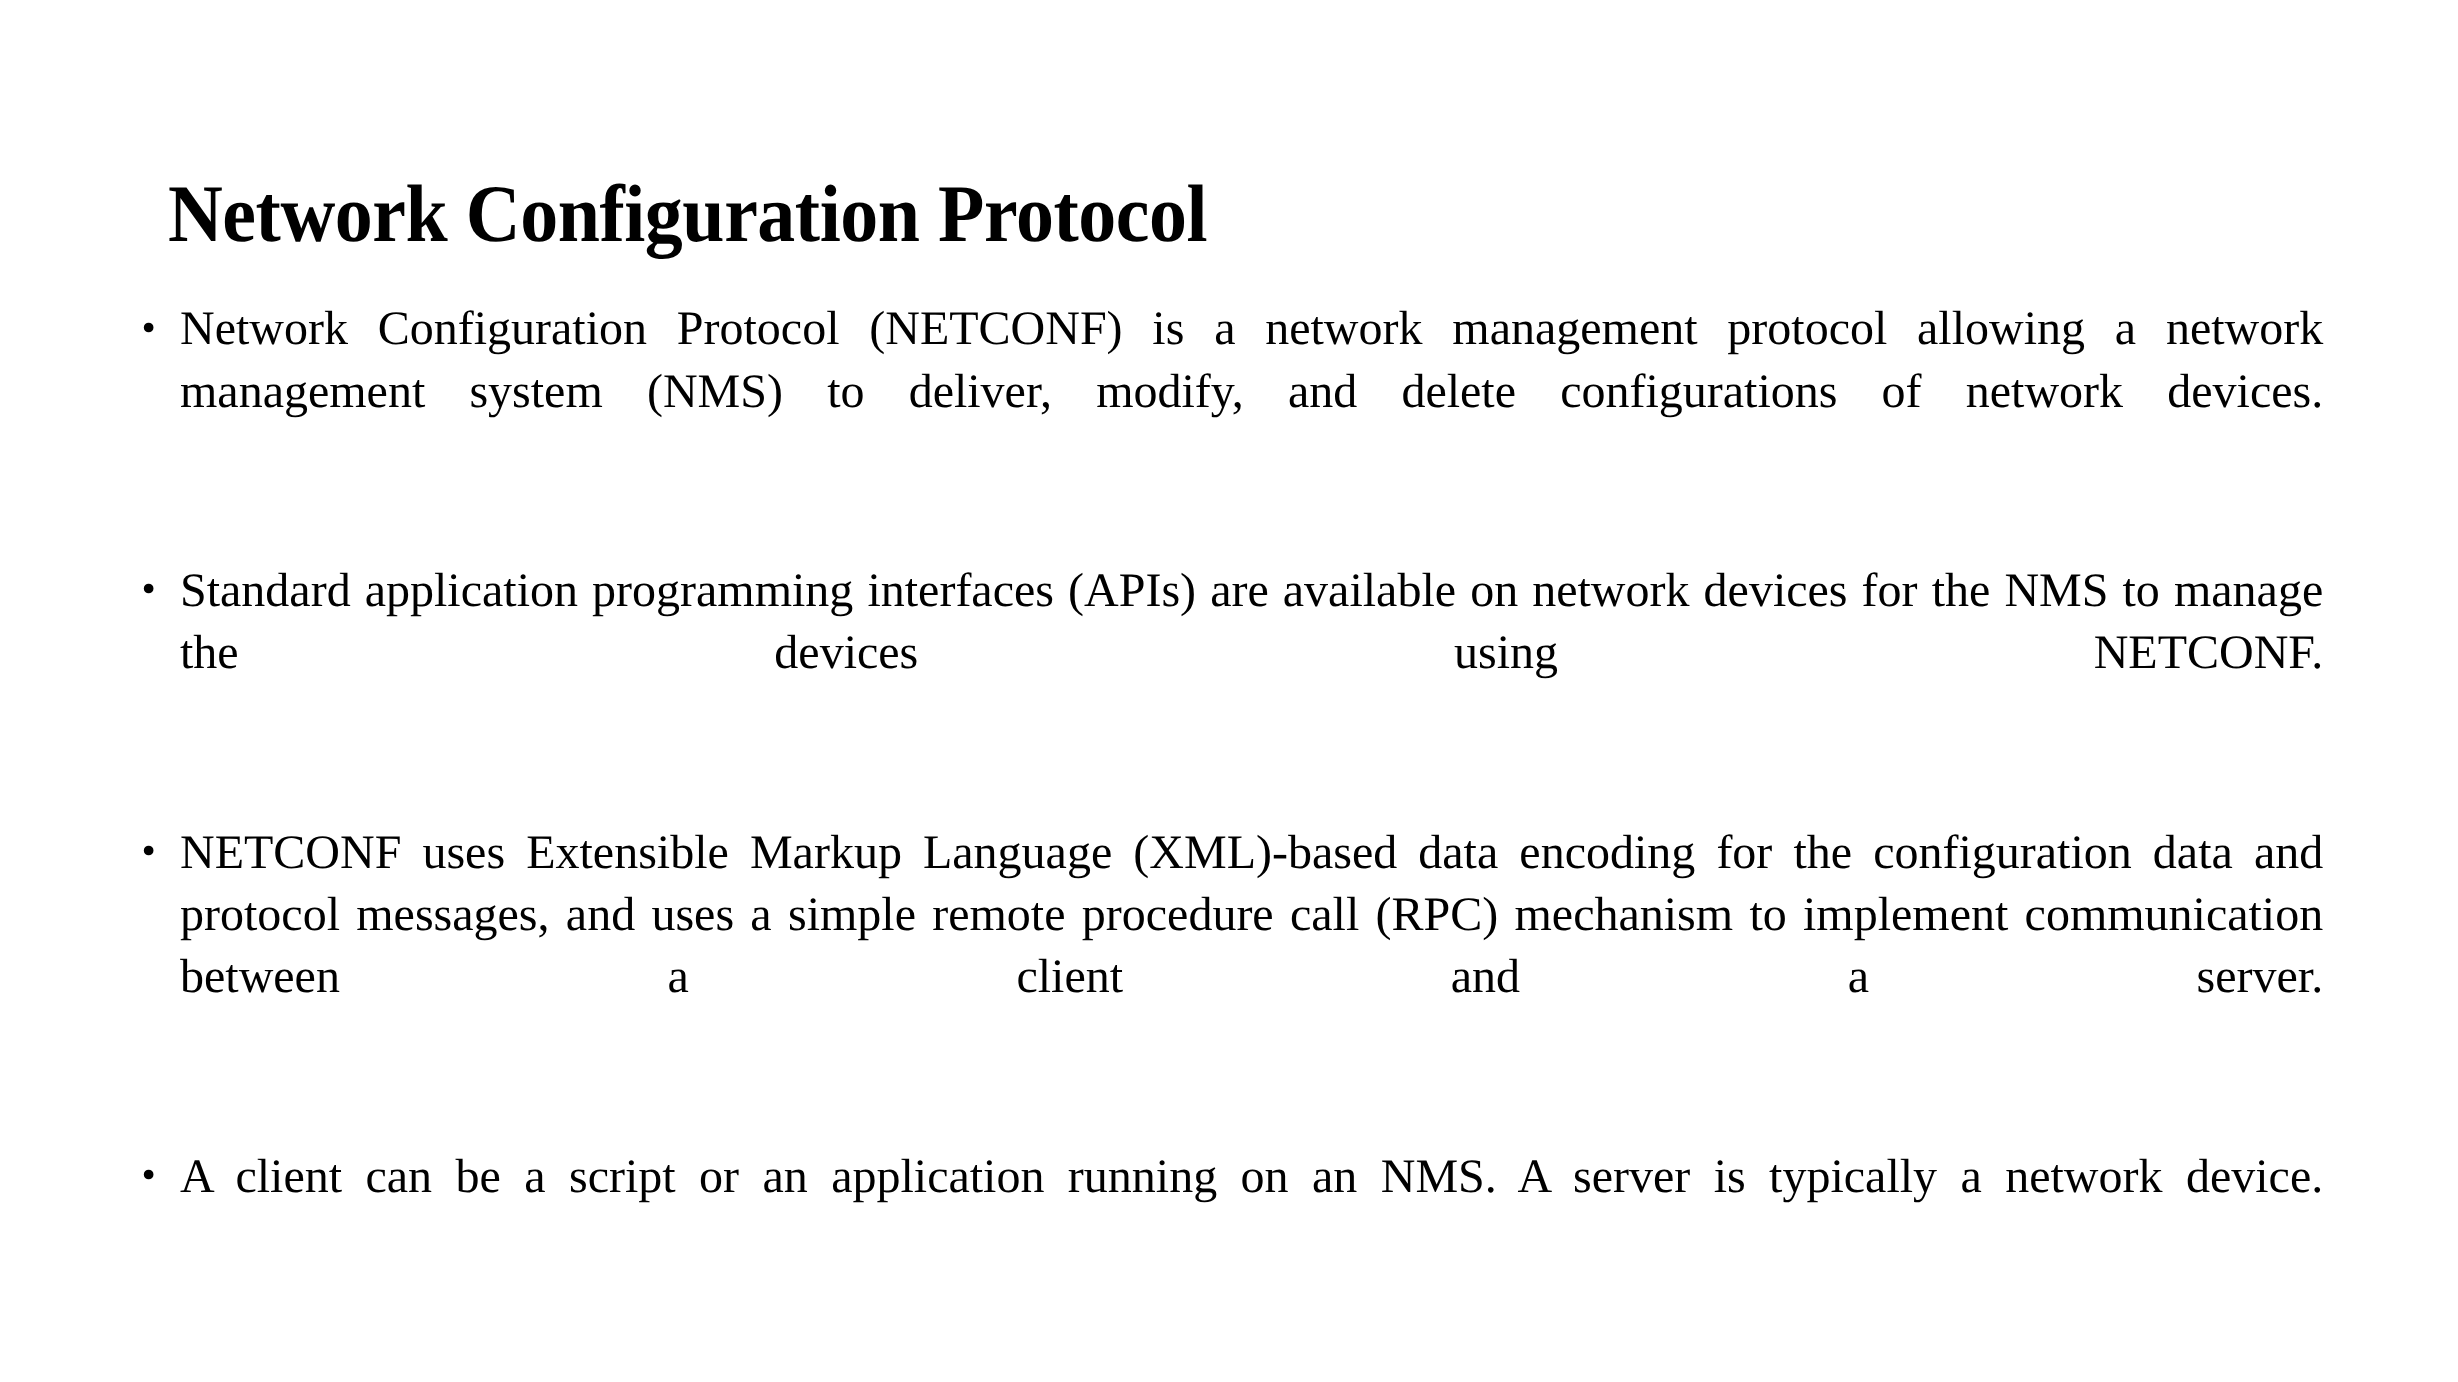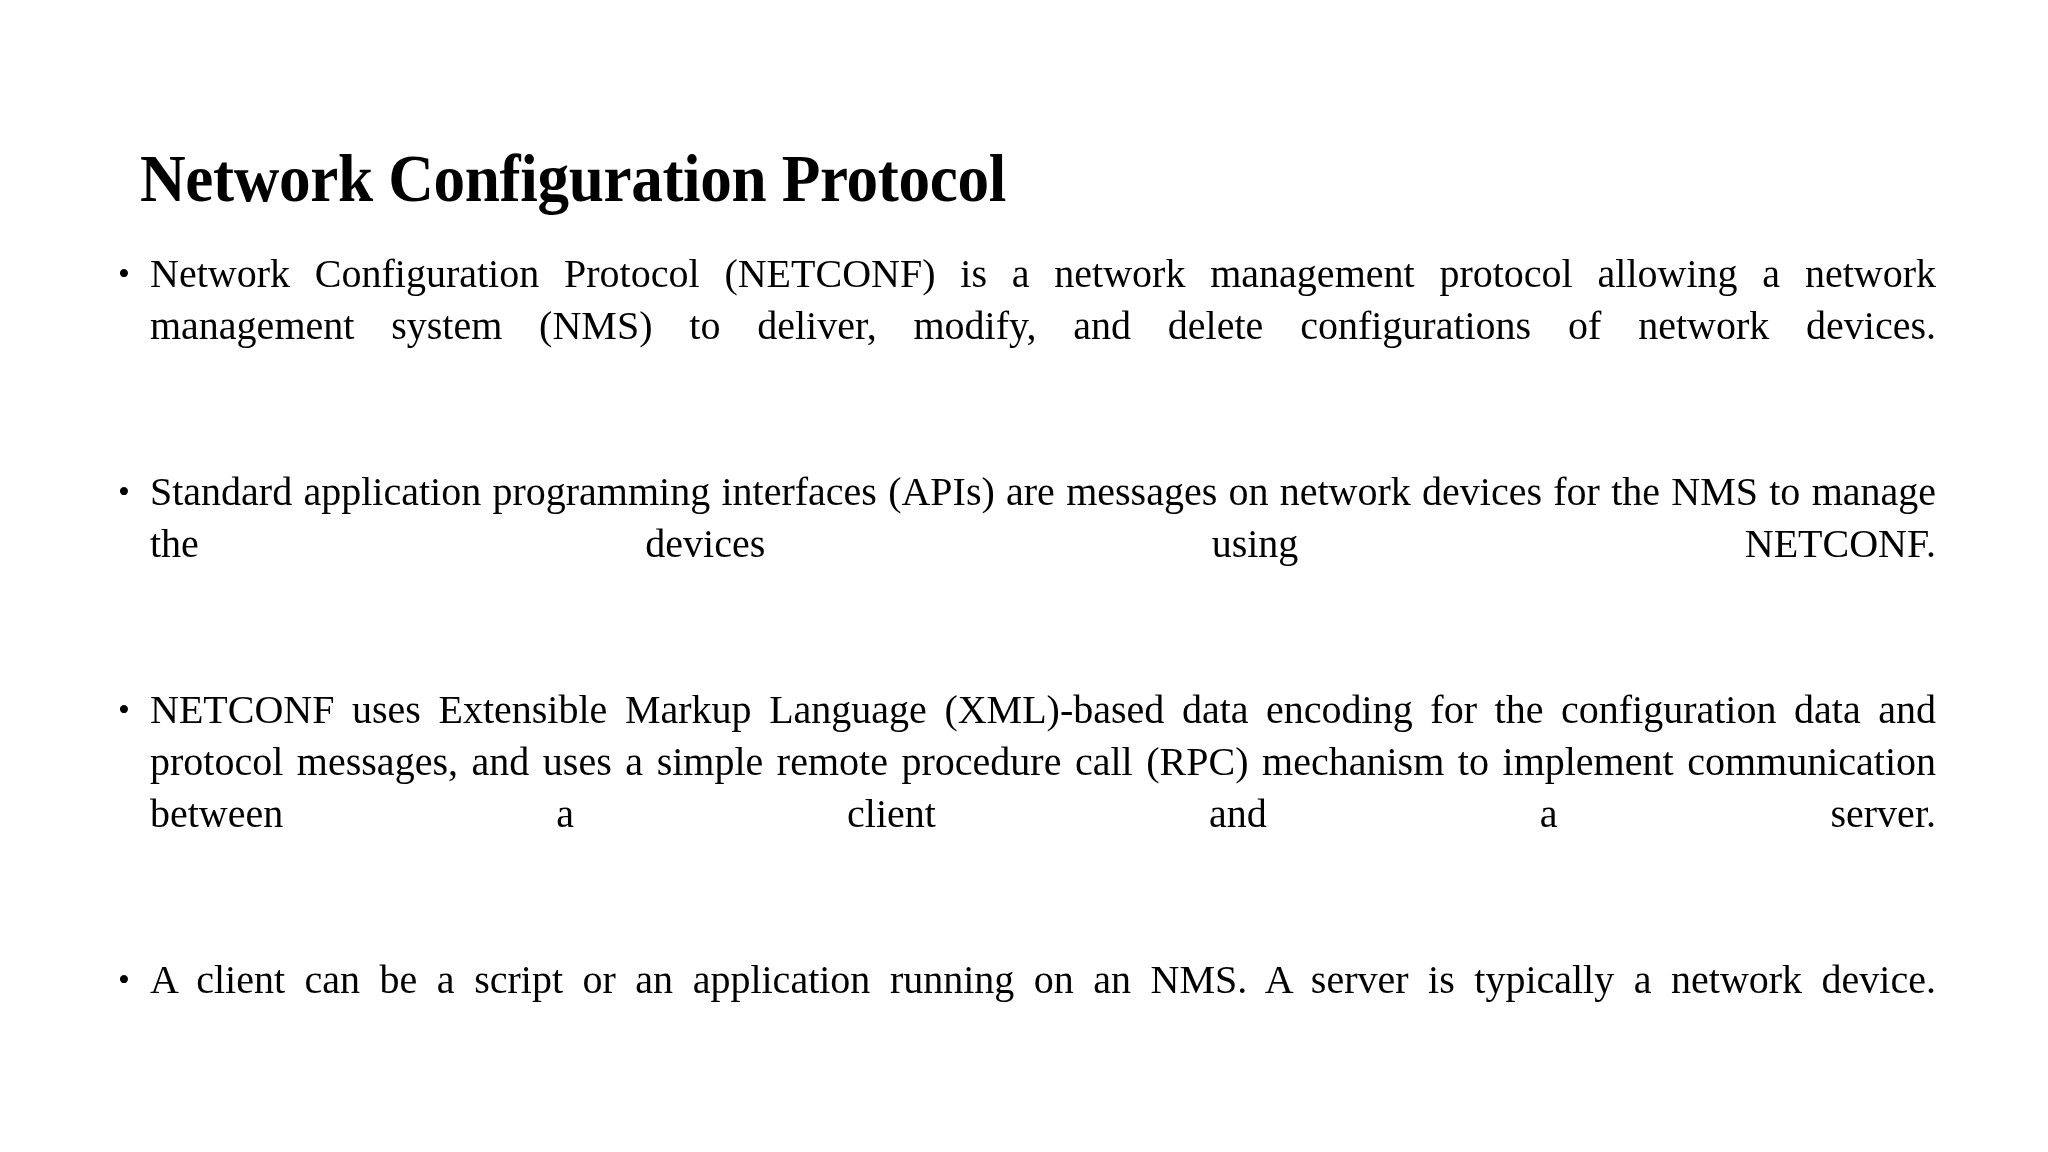--- a/index.html
+++ b/index.html
@@ -88,21 +88,21 @@
 
   <div class="body-block">
 
     <div class="bullet-item">
       <span class="bullet-marker">•</span>
       <span class="bullet-text">Network Configuration Protocol (NETCONF) is a network management protocol allowing a network management system (NMS) to deliver, modify, and delete configurations of network devices.</span>
     </div>
 
     <div class="bullet-item">
       <span class="bullet-marker">•</span>
-      <span class="bullet-text">Standard application programming interfaces (APIs) are messages on network devices for the NMS to manage the devices using NETCONF.</span>
+      <span class="bullet-text">Standard application programming interfaces (APIs) are available on network devices for the NMS to manage the devices using NETCONF.</span>
     </div>
 
     <div class="bullet-item">
       <span class="bullet-marker">•</span>
       <span class="bullet-text">NETCONF uses Extensible Markup Language (XML)-based data encoding for the configuration data and protocol messages, and uses a simple remote procedure call (RPC) mechanism to implement communication between a client and a server.</span>
     </div>
 
     <div class="bullet-item">
       <span class="bullet-marker">•</span>
       <span class="bullet-text"> A client can be a script or an application running on an NMS. A server is typically a network device.</span>

